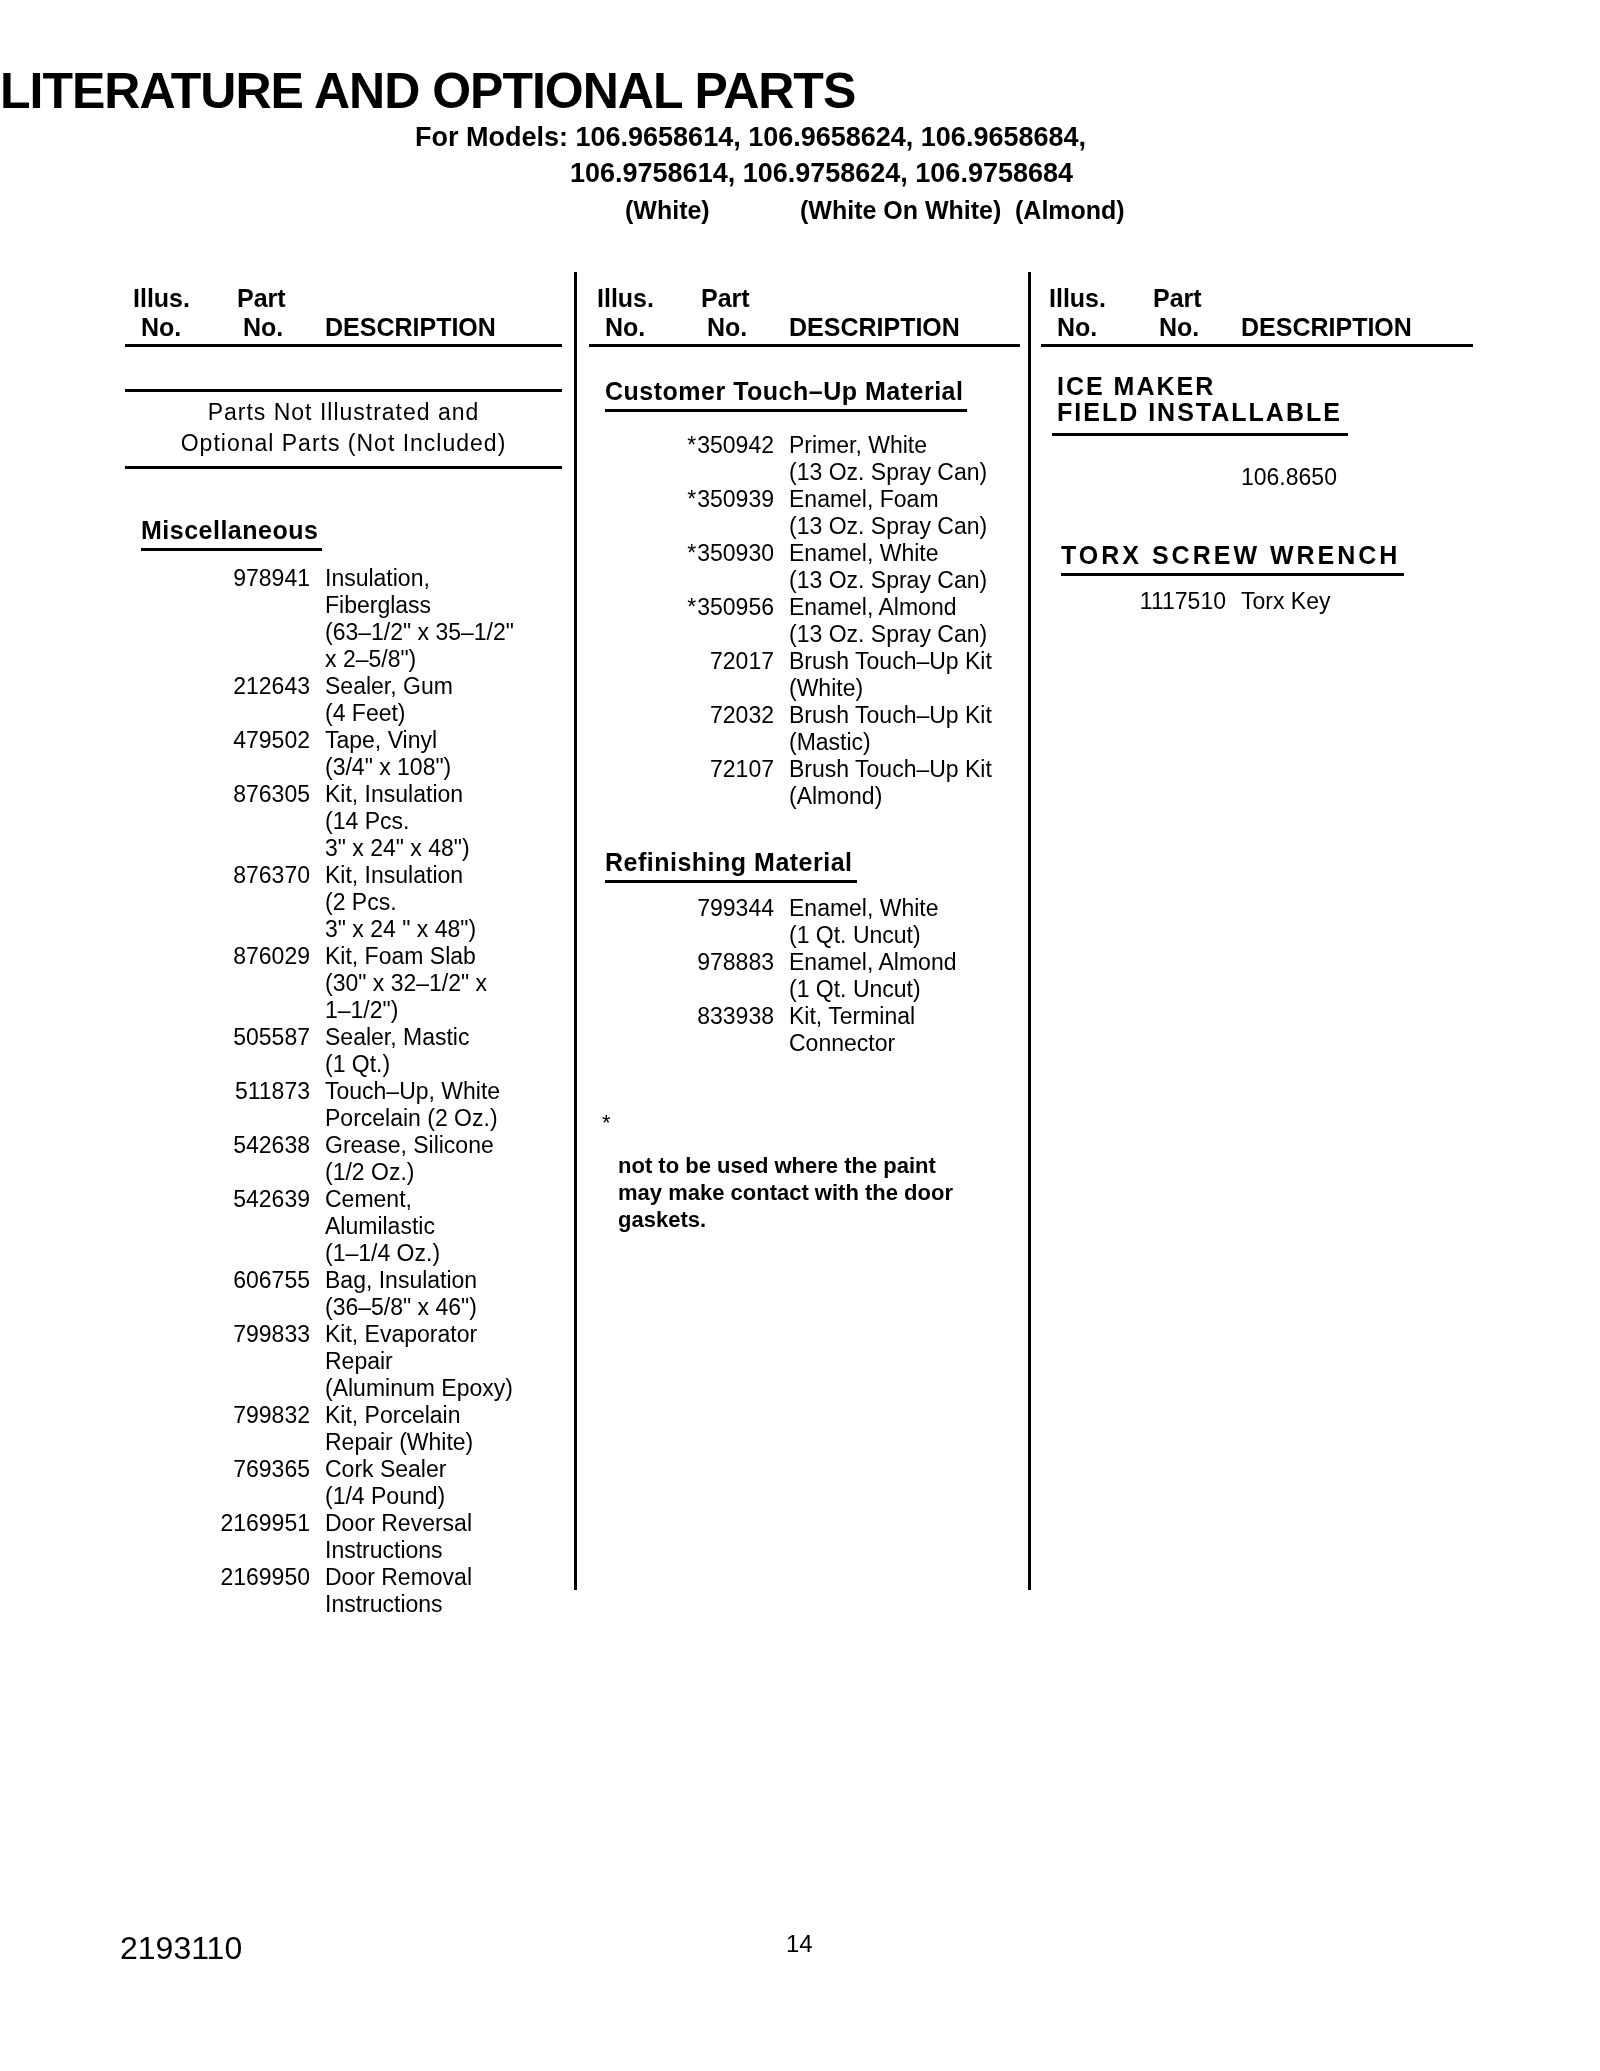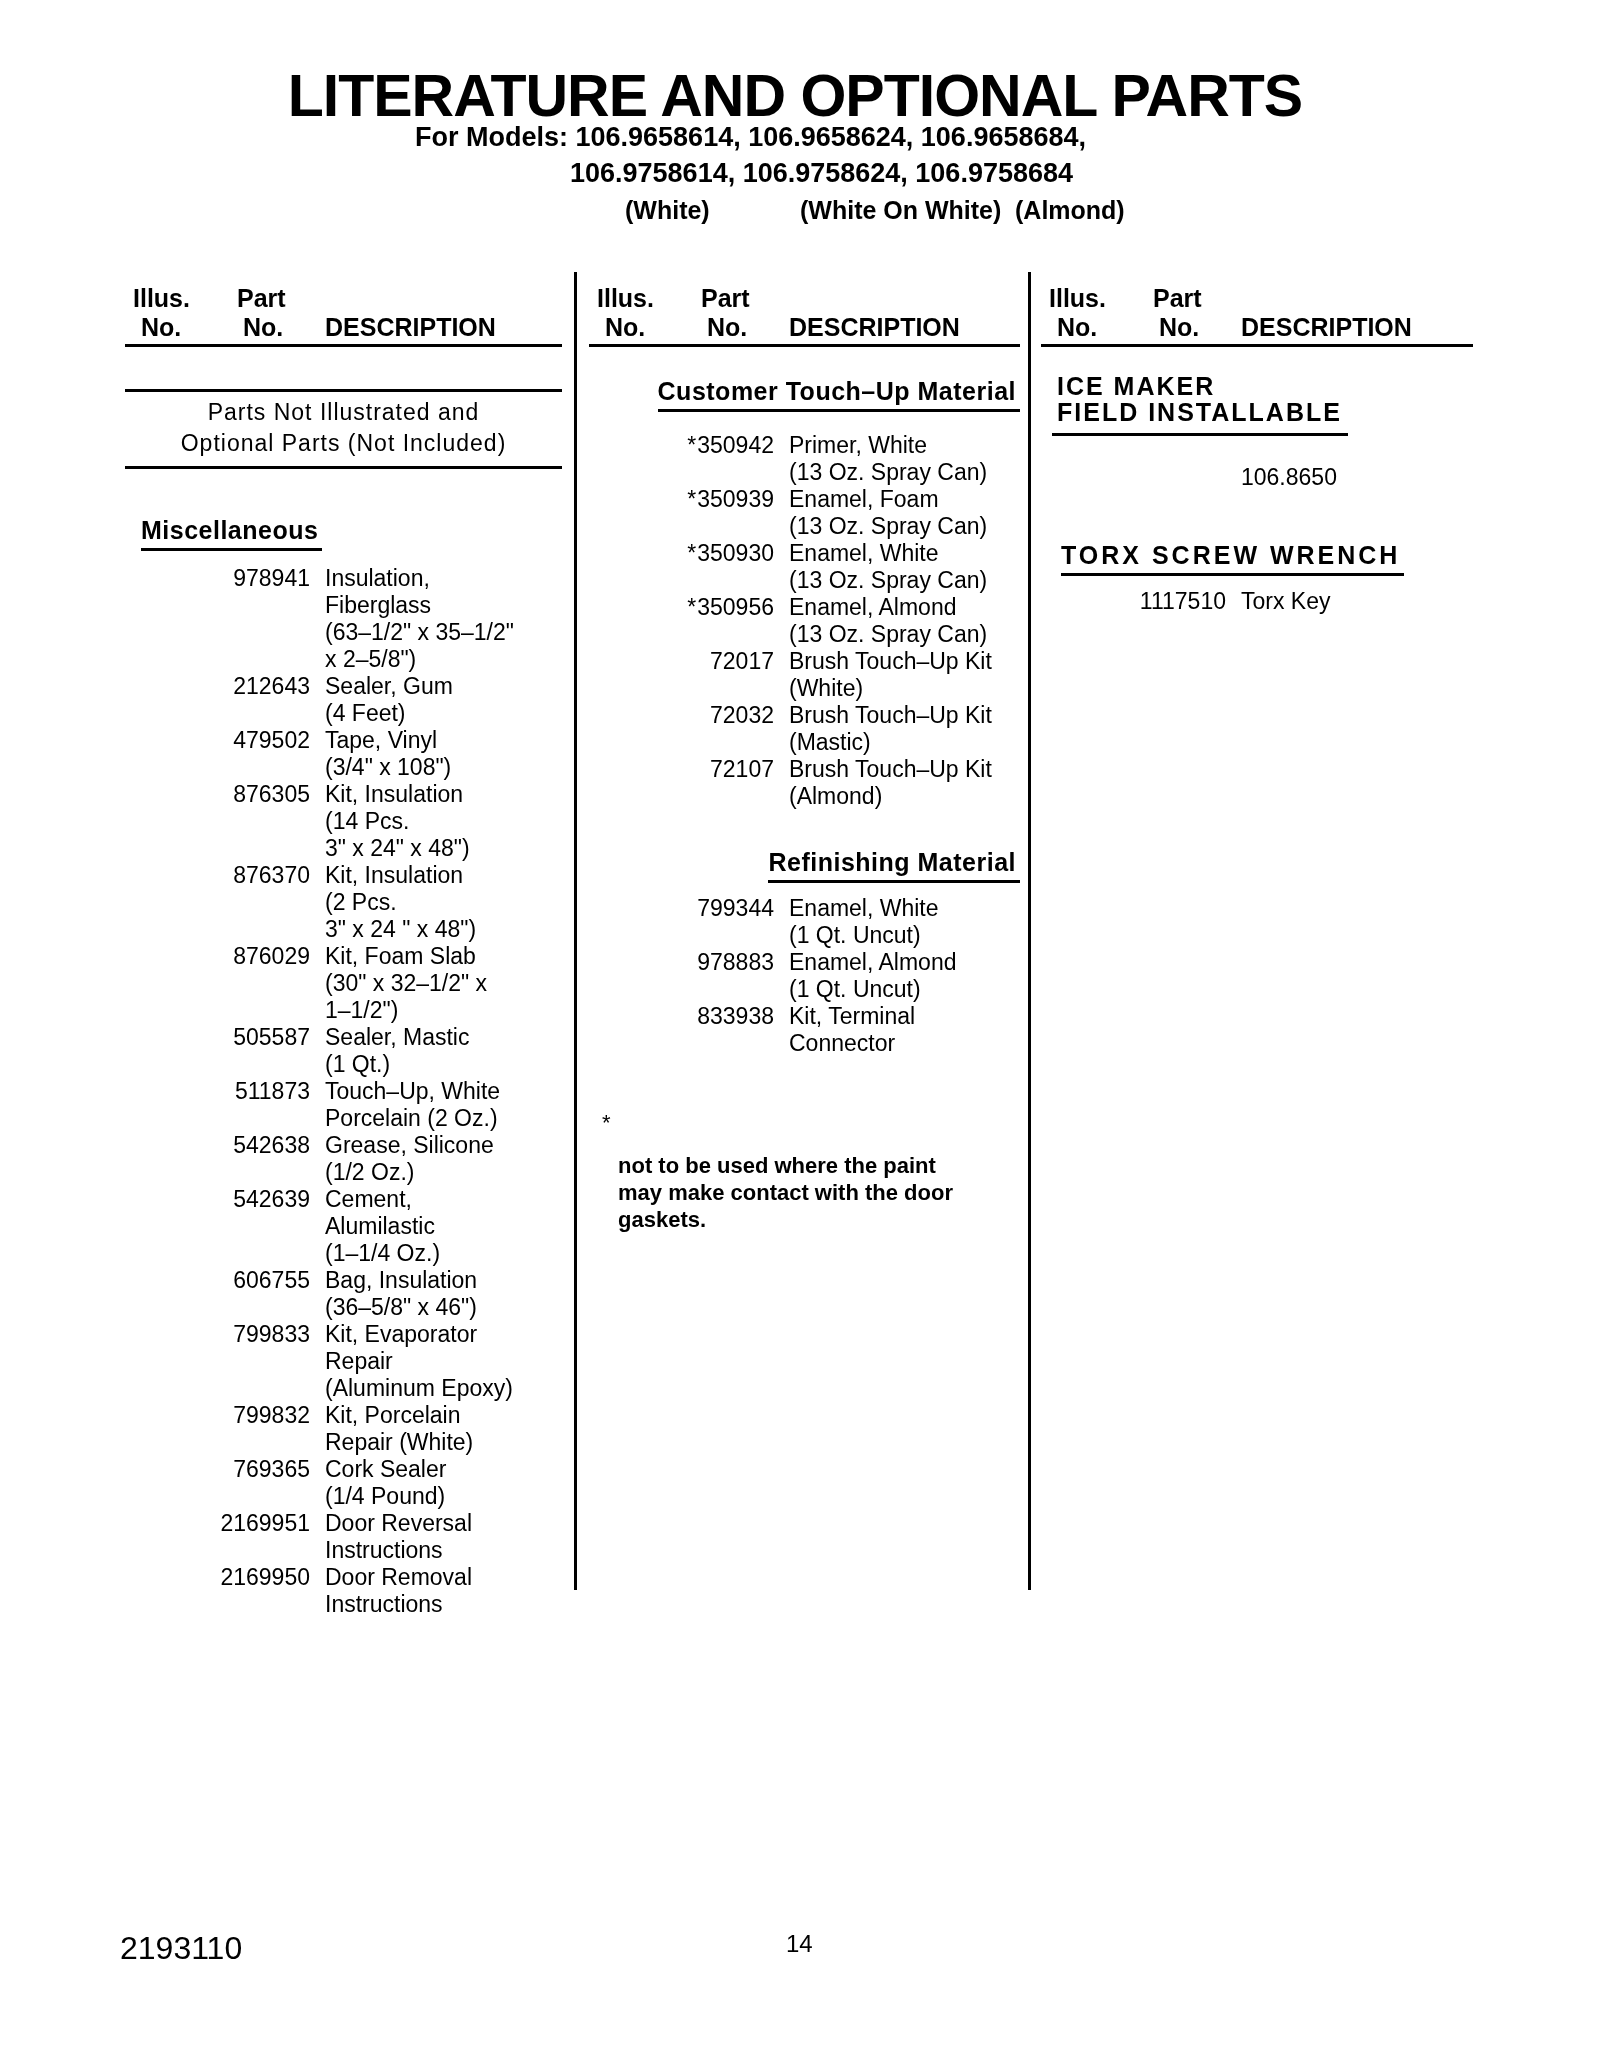--- a/index.html
+++ b/index.html
@@ -3,22 +3,22 @@
 <meta charset="utf-8">
 <style>
   html,body{margin:0;padding:0;background:#ffffff;}
   body{
     width:1600px;height:2071px;position:relative;
     font-family:"Liberation Sans","DejaVu Sans",sans-serif;
     color:#000;-webkit-font-smoothing:antialiased;
   }
   .abs{position:absolute;}
   
-  .title{top:62px;left:0;width:1590px;text-align:center;
-    font-size:59px;font-weight:bold;letter-spacing:-1px;white-space:nowrap;}
+  .title{top:62px;left:0;width:1590px;
+    font-size:50px;font-weight:bold;letter-spacing:-1px;white-space:nowrap;}
   .models-1{top:122px;left:415px;font-size:27px;font-weight:bold;white-space:nowrap;}
   .models-2{top:158px;left:570px;font-size:27px;font-weight:bold;white-space:nowrap;}
   .color-label{top:196px;font-size:25px;font-weight:bold;white-space:nowrap;}
   .color-0{left:625px;}.color-1{left:800px;}.color-2{left:1015px;}
   
   .divider{top:272px;width:3px;height:1318px;background:#000;}
   .divider-1{left:574px;}.divider-2{left:1028px;}
   .col{top:284px;}
   .col1{left:125px;width:437px;}
   .col2{left:589px;width:431px;}
@@ -30,21 +30,21 @@
   .ch-part{padding-left:24px;}
   .ch-no1{padding-left:16px;}
   .ch-no2{padding-left:30px;}
   
   .banner{margin-top:42px;border-top:3px solid #000;border-bottom:3px solid #000;
     padding:5px 0 7px;text-align:center;font-size:23px;letter-spacing:1px;line-height:31px;}
   
   .sec{margin:47px 0 14px 0;}
   .sec-heading{display:inline-block;margin-left:16px;font-size:25px;font-weight:bold;
     letter-spacing:.5px;border-bottom:3px solid #000;padding:0 4px 3px 0;white-space:nowrap;}
-  .col2 .sec{margin:38px 0 12px 0;text-align:right;}
+  .col2 .sec{margin:38px 0 12px 0;}
   .col2 .col-body > .sec:first-child{margin-top:30px;margin-bottom:20px;}
   .item{display:grid;grid-template-columns:185px 15px auto;font-size:23px;line-height:27px;}
   .pn{grid-column:1;text-align:right;white-space:nowrap;}
   .desc{grid-column:3;}
   .star{display:inline-block;margin-right:1px;}
   
   .sec2{margin:26px 0 0 0;}
   .sec-heading2{display:inline-block;margin-left:11px;border-bottom:3px solid #000;padding:0 6px 8px 0;}
   .sec2-line{font-size:25px;font-weight:bold;letter-spacing:2px;line-height:26px;padding-left:5px;white-space:nowrap;}
   .col3 .plain{margin-top:28px;padding-left:200px;font-size:23px;line-height:27px;}

